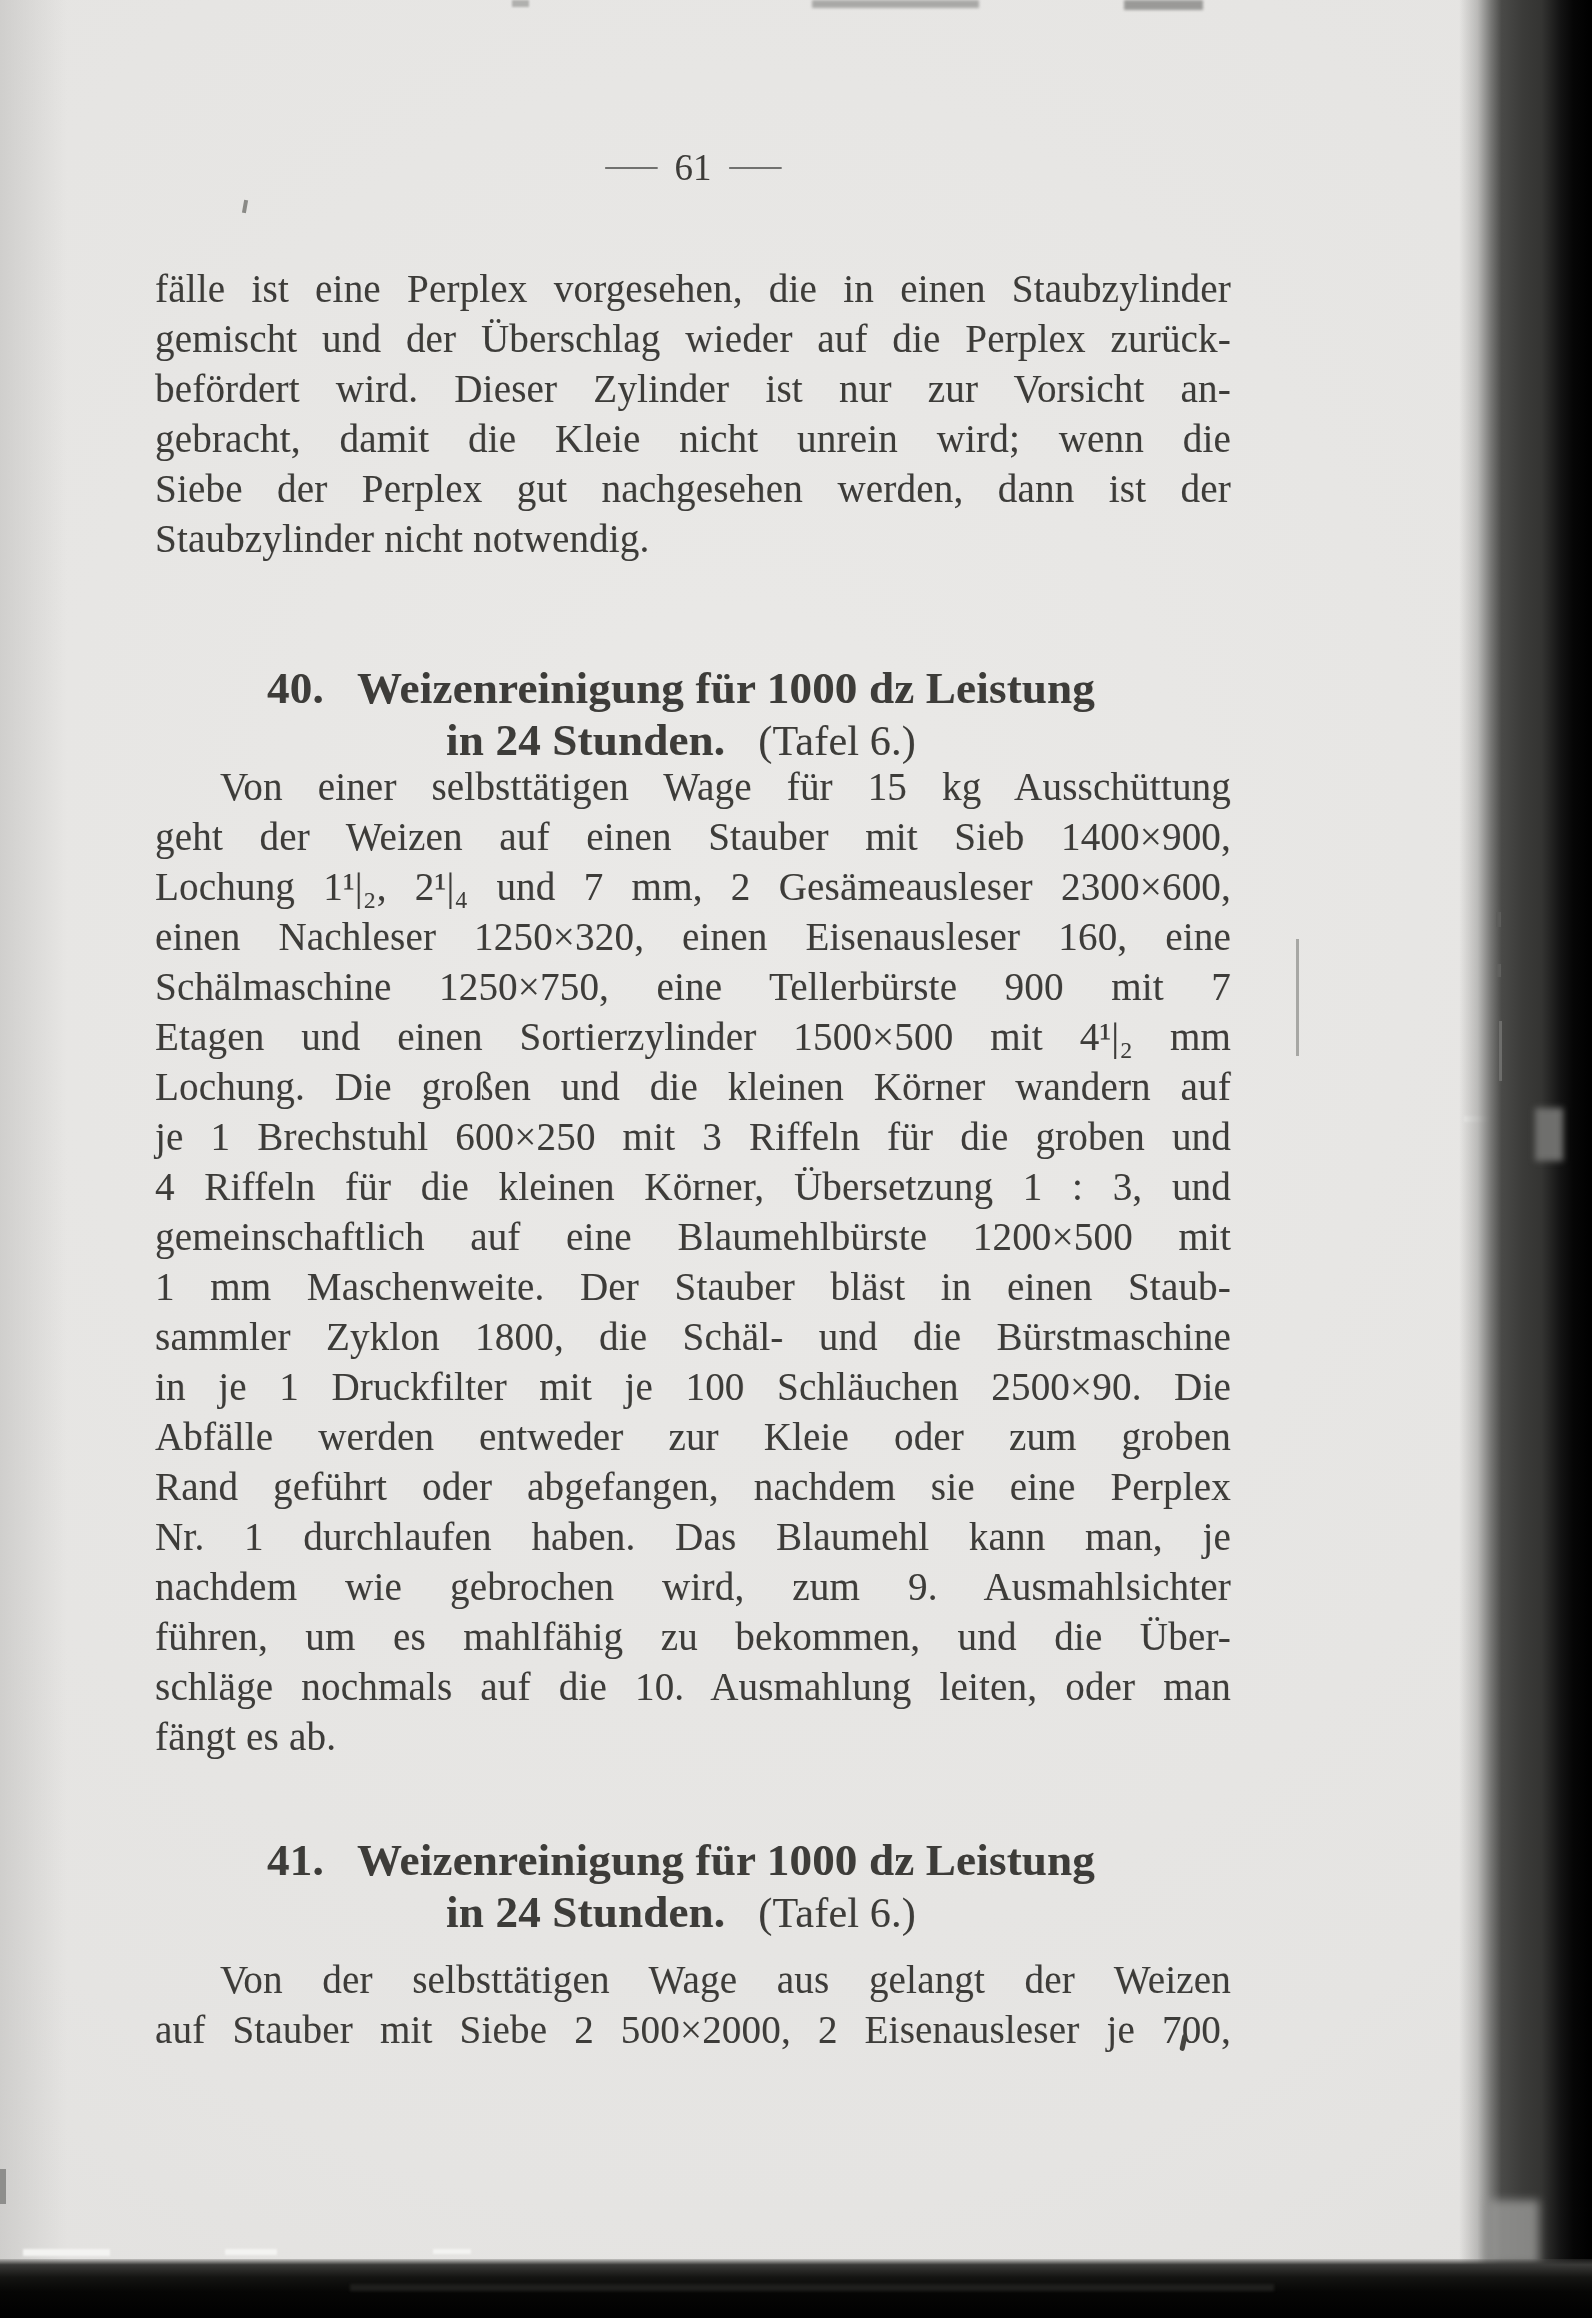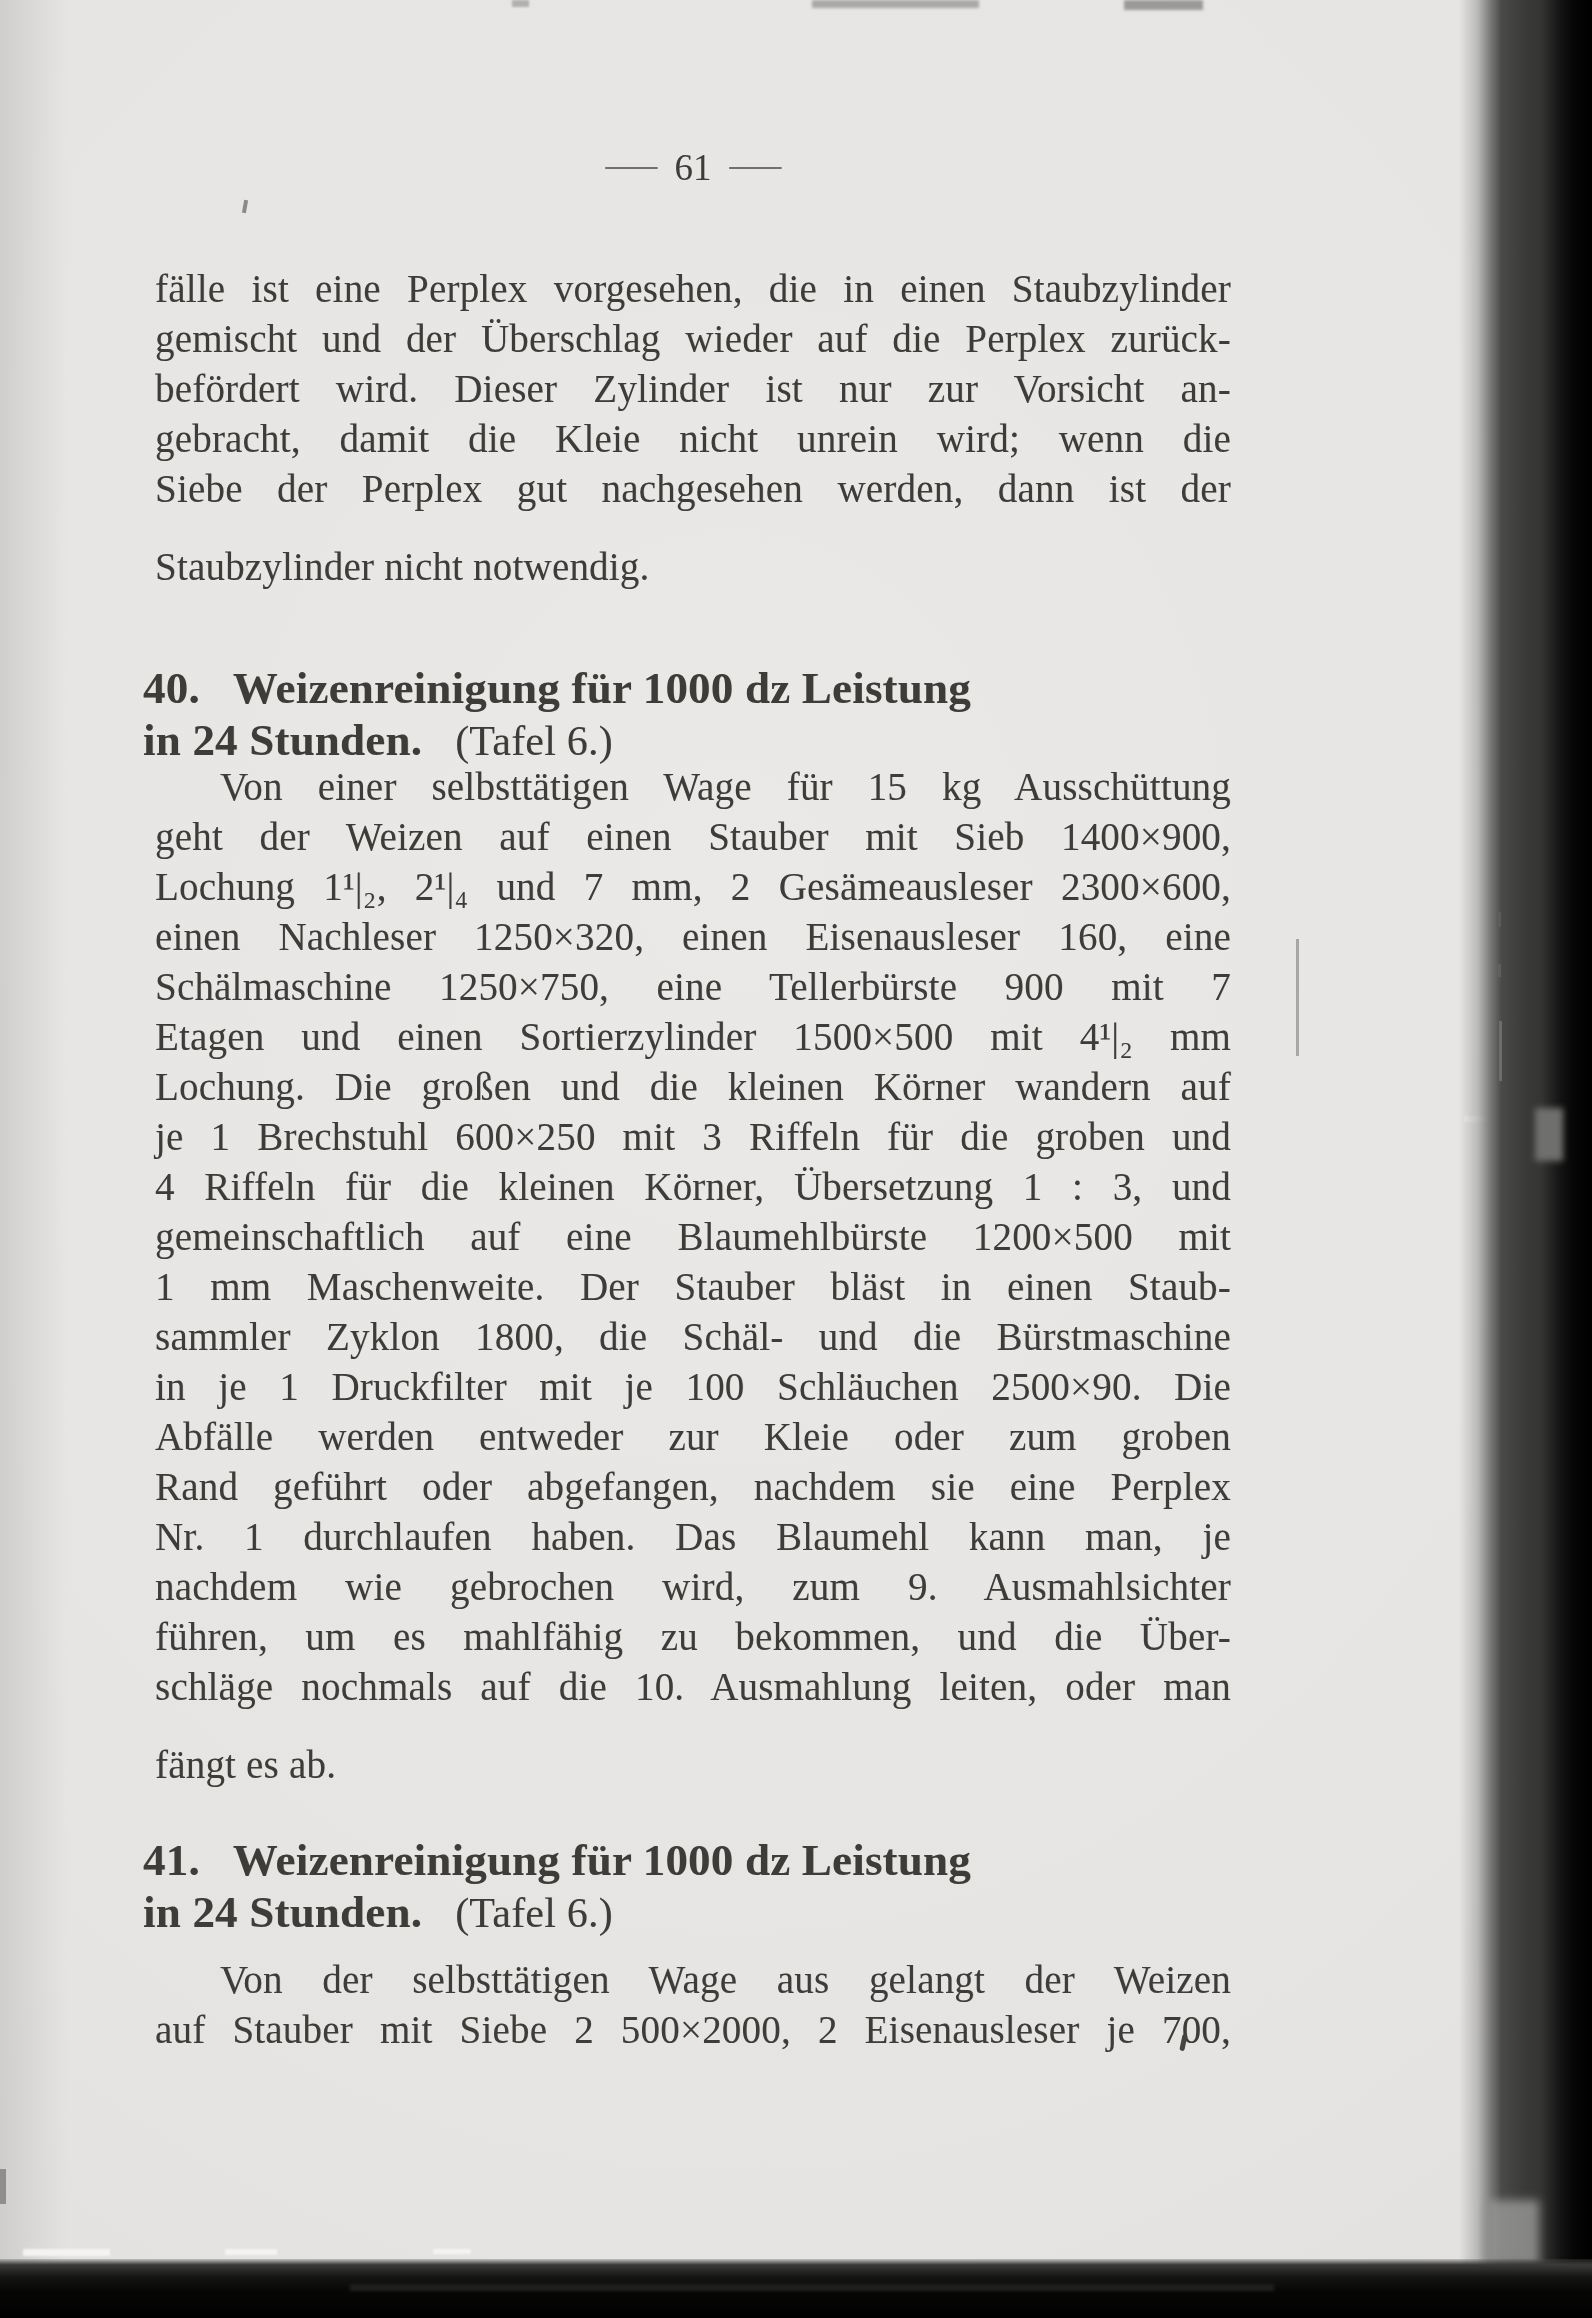--- a/index.html
+++ b/index.html
@@ -43,25 +43,25 @@
   .pagehead .dash{
     display:inline-block;transform:scaleX(1.4);
     color:#71716f;margin:0 25px;position:relative;top:-3.3px;
   }
   .textblock{
     position:absolute;left:155px;width:1076px;
     font-size:39px;line-height:50px;letter-spacing:0.2px;
     text-shadow:0.4px 0.4px 0 rgba(61,60,57,.22);
   }
   .jline{text-align:justify;text-align-last:justify;white-space:normal;}
-  .jline.lastline{text-align-last:left;margin-top:28px;}
+  .jline.lastline{text-align-last:left;}
   .jline.indent{text-indent:65px;}
   .heading{
     position:absolute;left:143px;width:1076px;
-    text-align:left;font-weight:bold;
+    text-align:center;font-weight:bold;
     font-size:45px;line-height:52px;letter-spacing:0.2px;
     text-shadow:0.4px 0.4px 0 rgba(61,60,57,.25);
   }
   .heading .hnum{margin-right:33px;}
   .heading .hnote{font-weight:normal;margin-left:33px;font-size:42px;}
   #intro{top:264px;}
   #h40{top:662px;}
   #p40{top:762px;}
   #h41{top:1834px;}
   #p41{top:1955px;}

